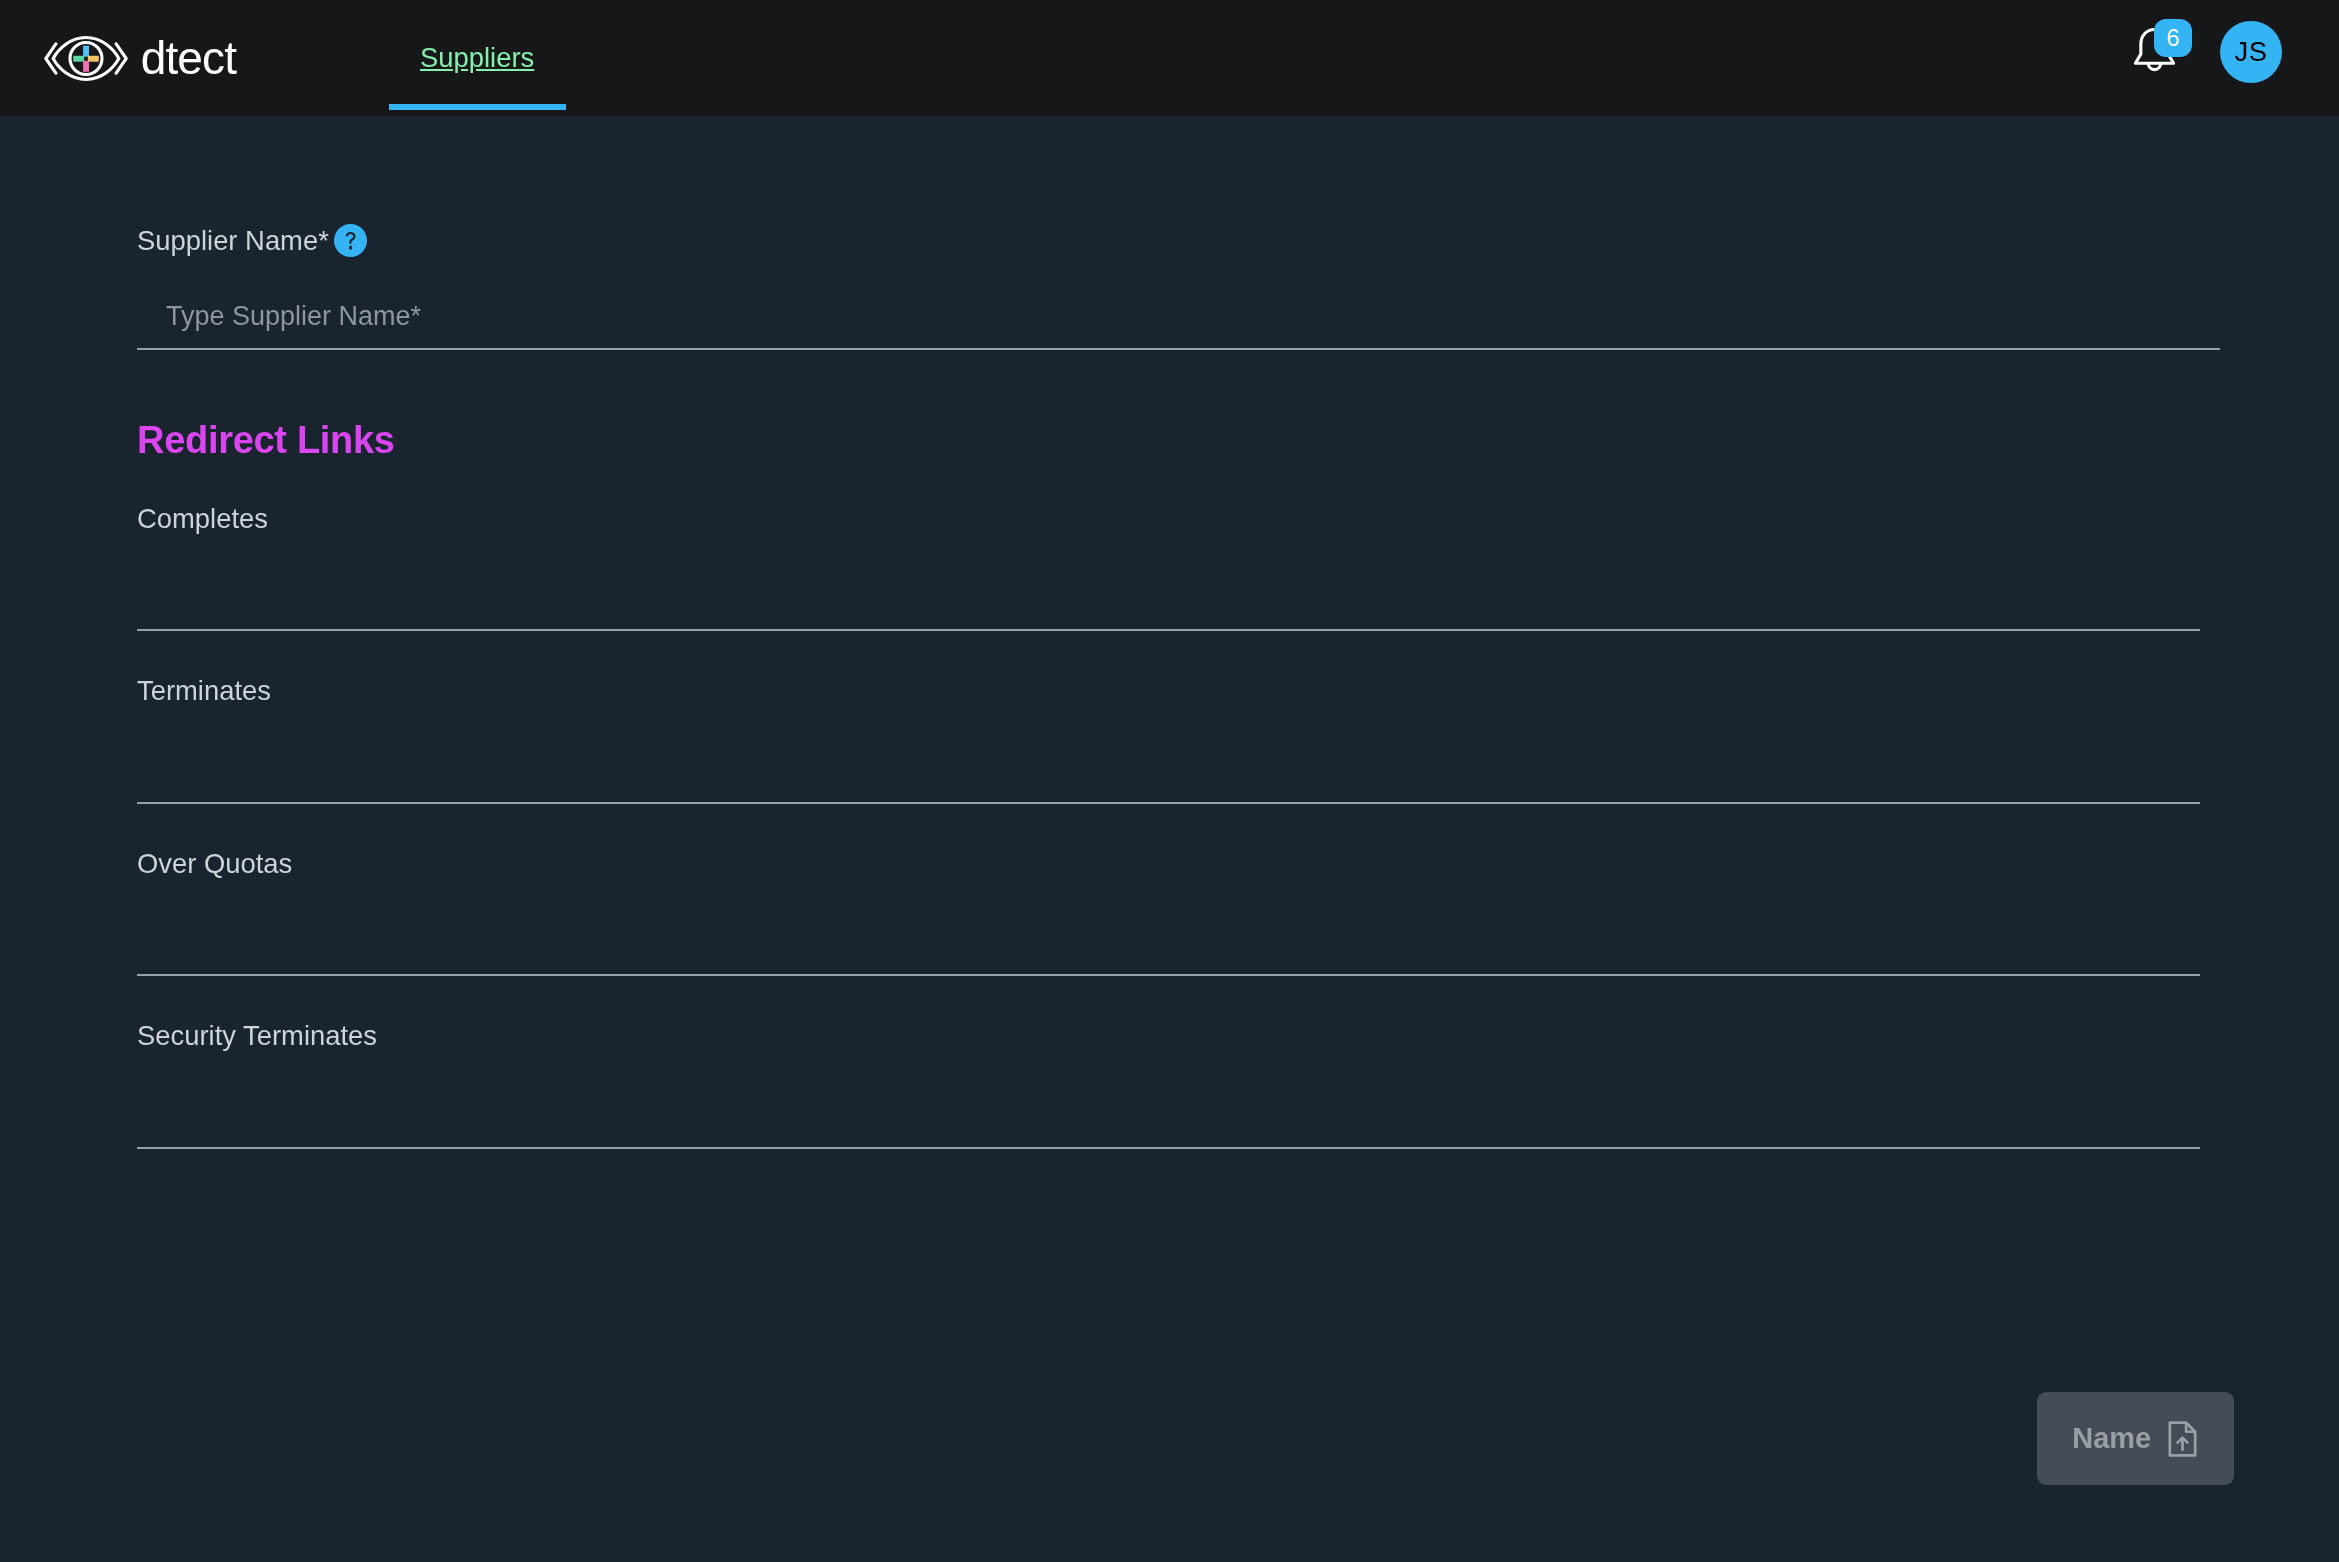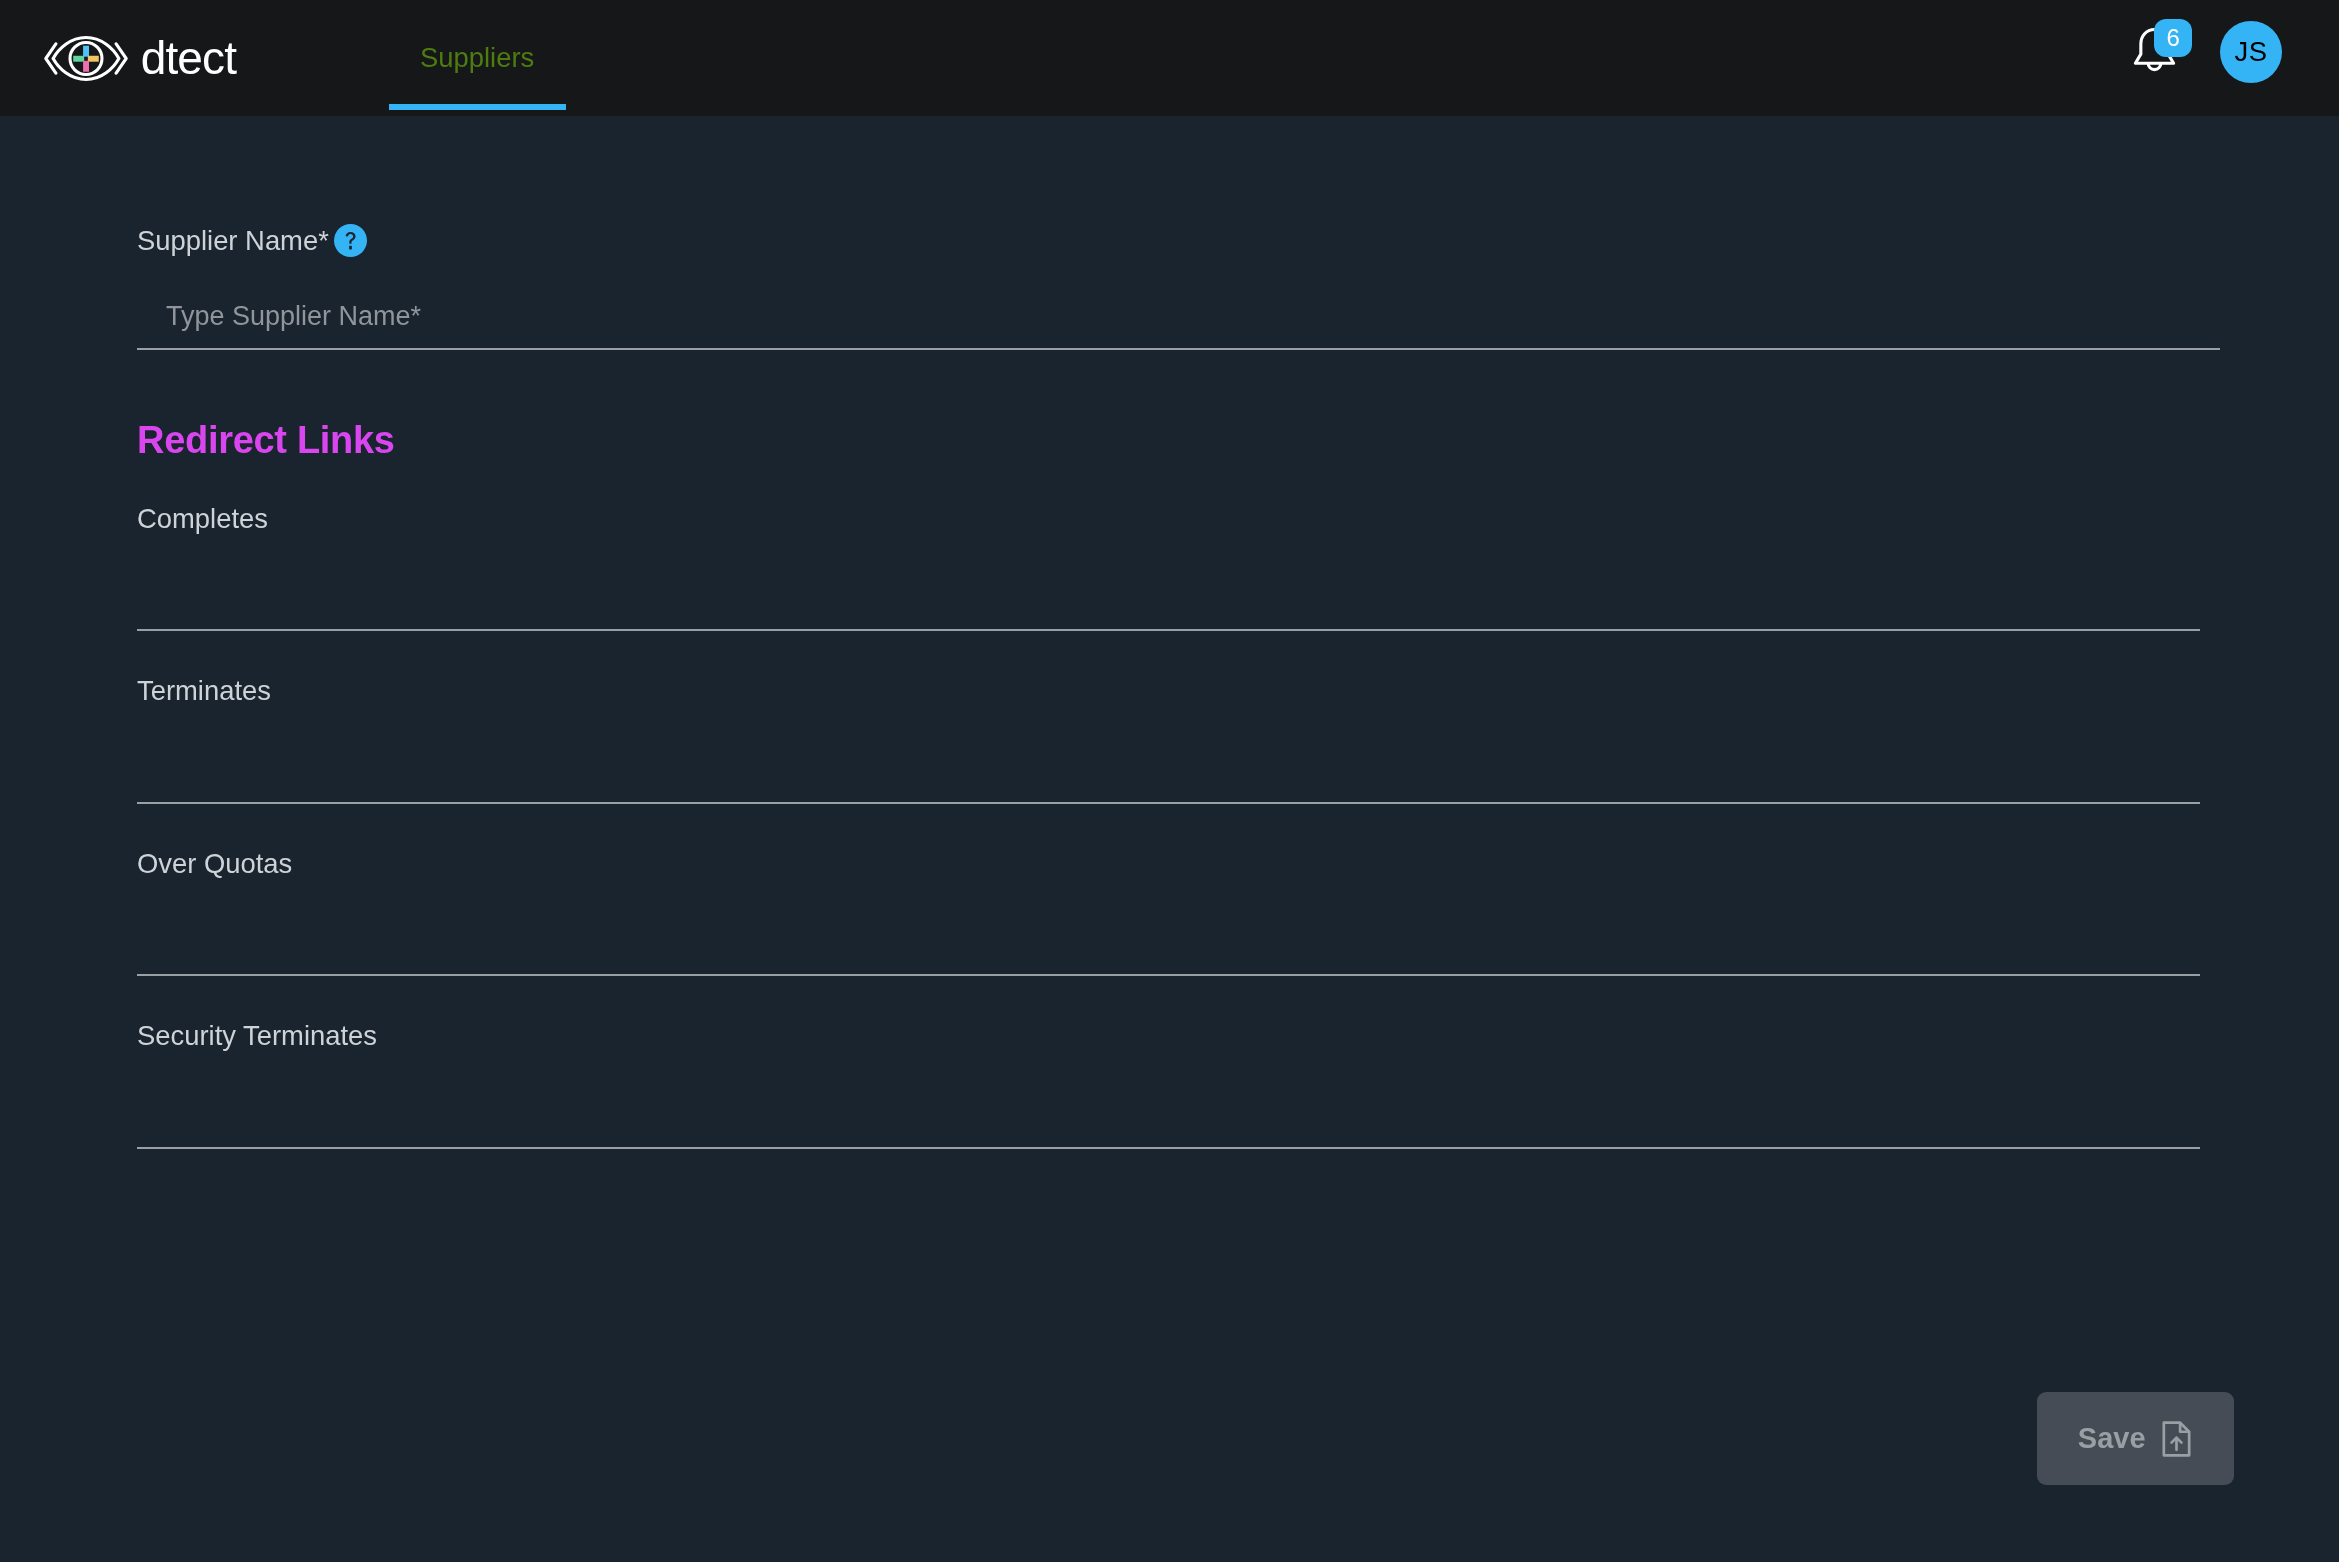--- a/index.html
+++ b/index.html
@@ -50,21 +50,21 @@
     position: relative;
     height: 103px;
     display: flex;
     align-items: center;
     padding: 0 37px;
     font-size: 27.4px;
     color: #9a9c9e;
     cursor: pointer;
     white-space: nowrap;
   }
-  .nav-tab.active { color: #4d7c0f; }
+  .nav-tab.active { color: #86efac; text-decoration: underline; }
   .nav-tab.active::after {
     content: "";
     position: absolute;
     left: 5.5px;
     right: 5.5px;
     bottom: 0;
     height: 5.5px;
     background: #35b4f5;
   }
 
@@ -307,21 +307,21 @@
     </div>
 
     <div class="redirect-field">
       <span class="field-label">Security Terminates</span>
       <input class="redirect-input" type="text" value="" placeholder="" style="">
     </div>
 
   </div>
 
   <button class="save-btn" disabled="">
-    <span>Save</span>
+    <span>Name</span>
     <span>
       <svg class="save-icon" viewBox="0 0 36 42" xmlns="http://www.w3.org/2000/svg">
         <path d="M4 3 L22 3 L32 13 L32 39 L4 39 Z" fill="none" stroke="#9a9fa4" stroke-width="3" stroke-linejoin="round"></path>
         <path d="M22 3 L22 13 L32 13" fill="none" stroke="#9a9fa4" stroke-width="3" stroke-linejoin="round"></path>
         <path d="M18 33 L18 20" fill="none" stroke="#9a9fa4" stroke-width="3" stroke-linecap="round"></path>
         <path d="M12.5 25 L18 19.5 L23.5 25" fill="none" stroke="#9a9fa4" stroke-width="3" stroke-linecap="round" stroke-linejoin="round"></path>
       </svg>
     </span>
   </button>
 </div>

